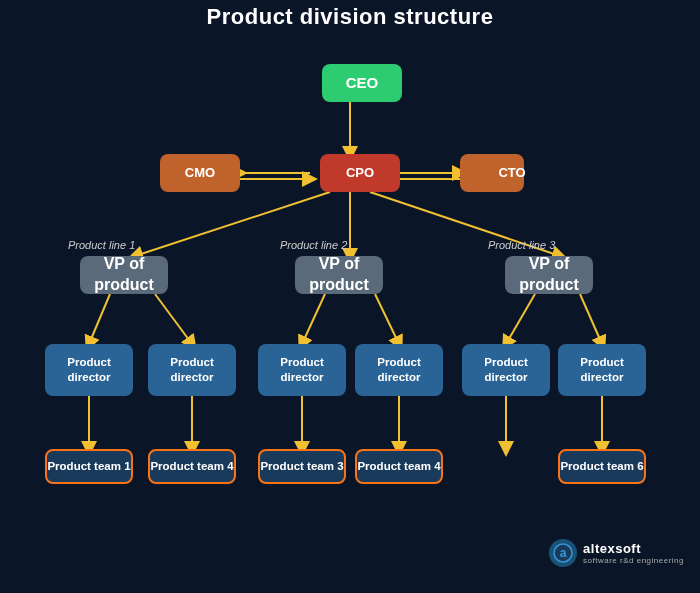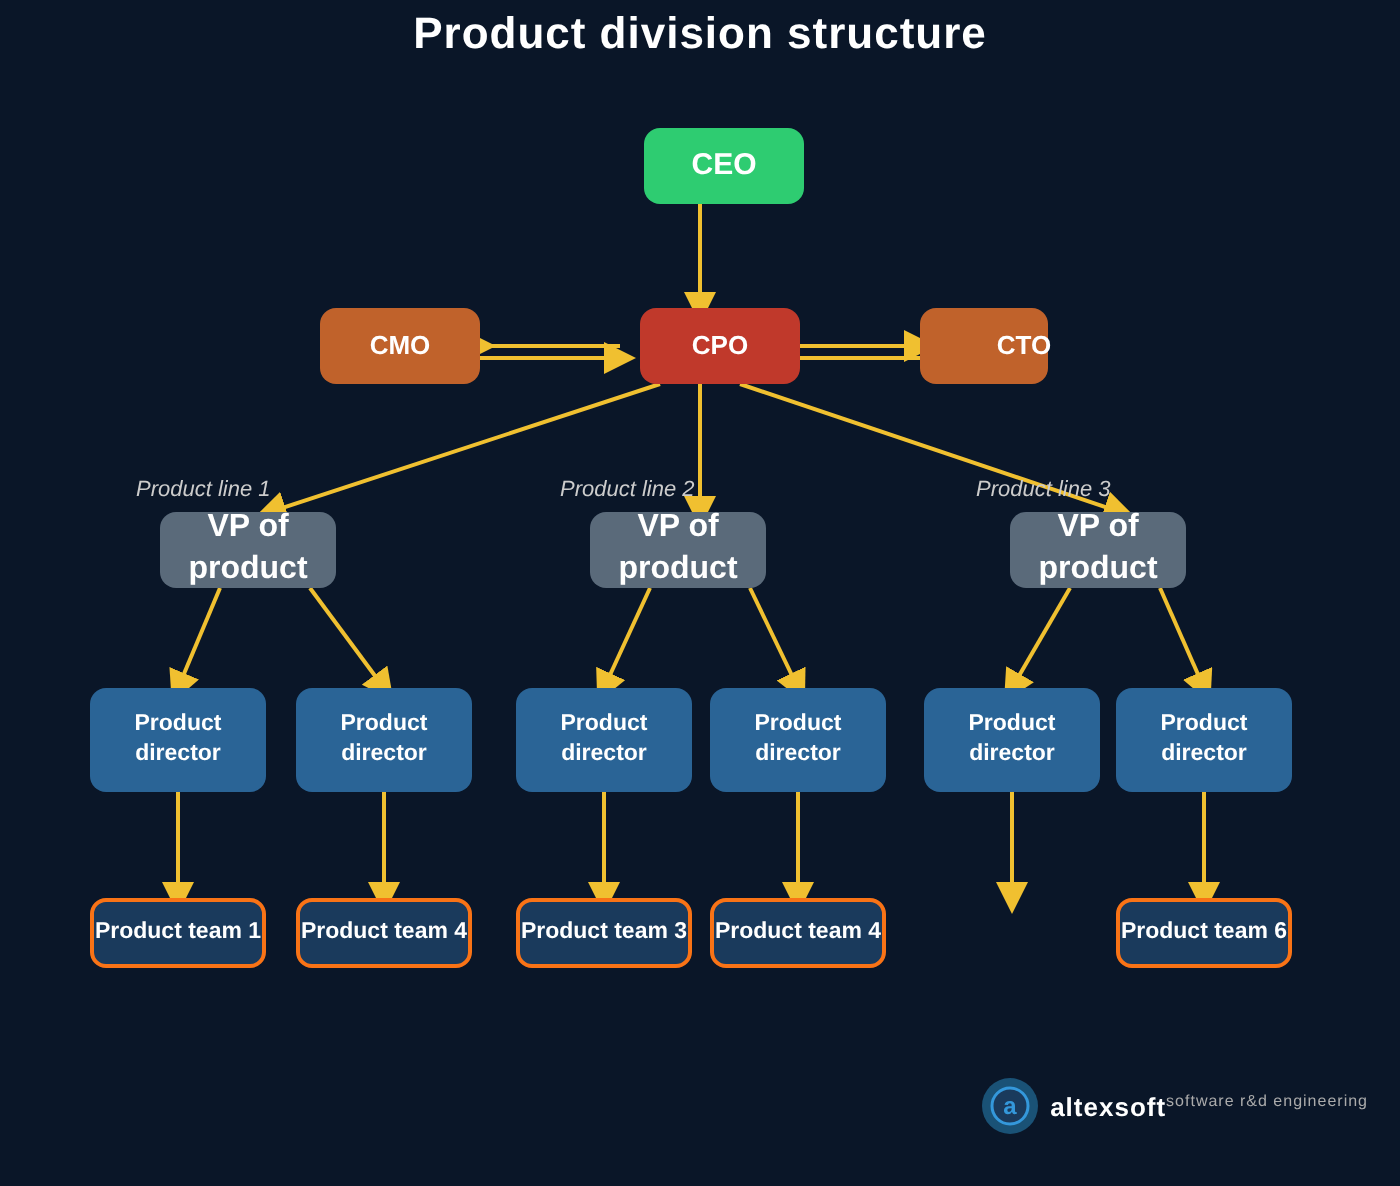--- a/index.html
+++ b/index.html
@@ -144,21 +144,21 @@
       border-radius: 50%;
       display: flex;
       align-items: center;
       justify-content: center;
       font-size: 16px;
       color: #3498db;
       font-weight: bold;
     }
     .logo-text {
       display: flex;
-      flex-direction: row;
+      flex-direction: column;
       color: #ffffff;
     }
     .logo-name {
       font-size: 13px;
       font-weight: bold;
       letter-spacing: 0.5px;
     }
     .logo-sub {
       font-size: 8px;
       color: #aaaaaa;

